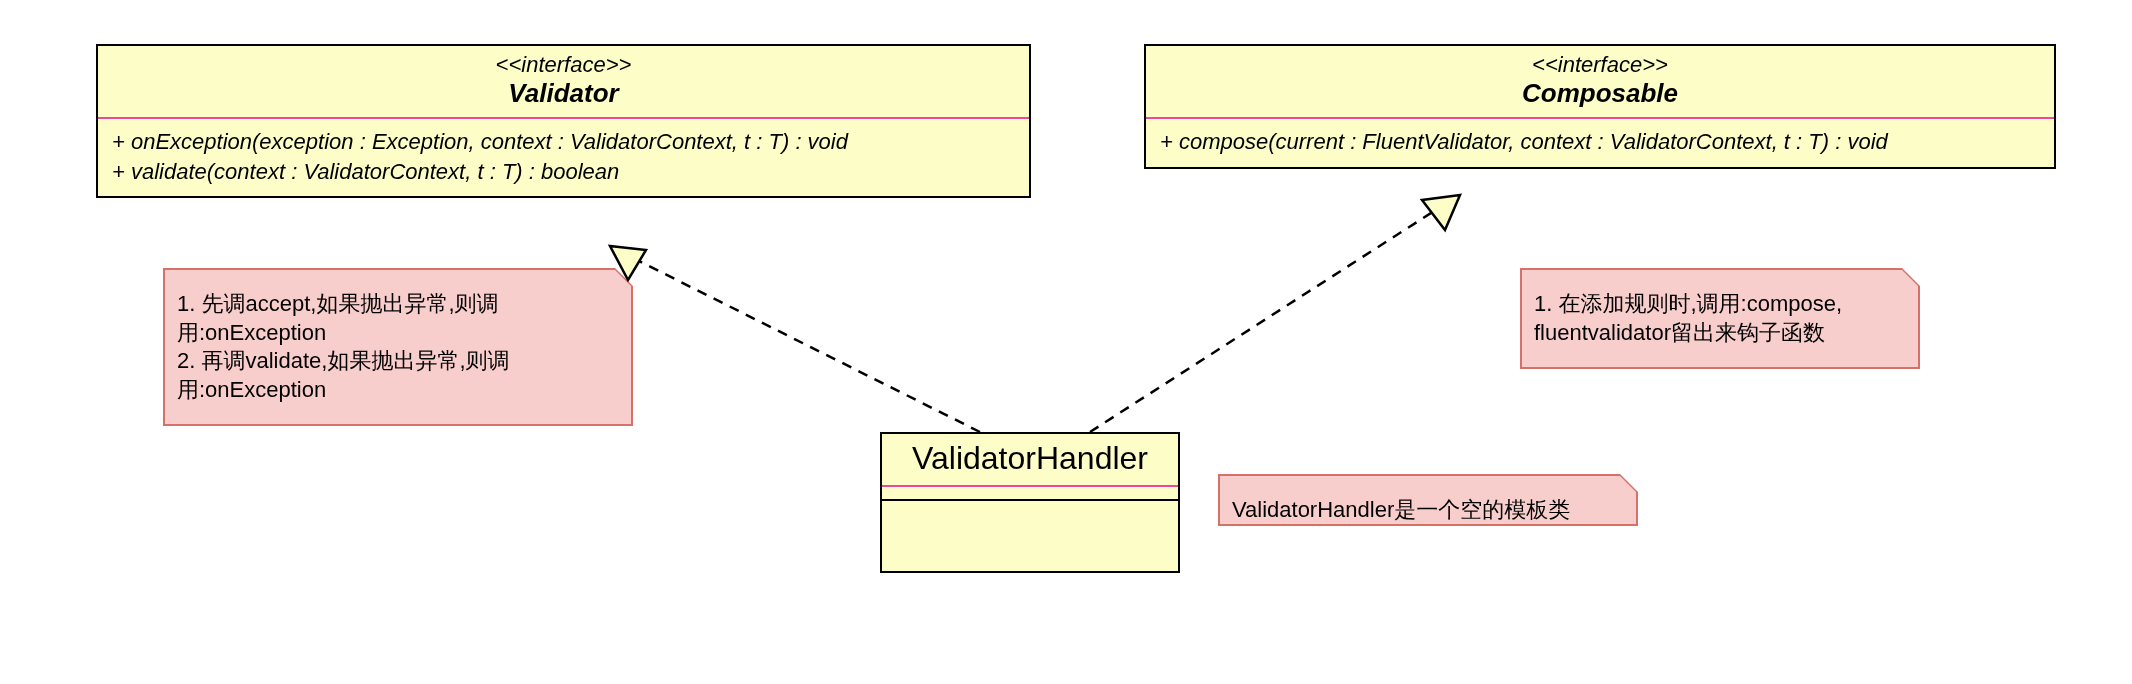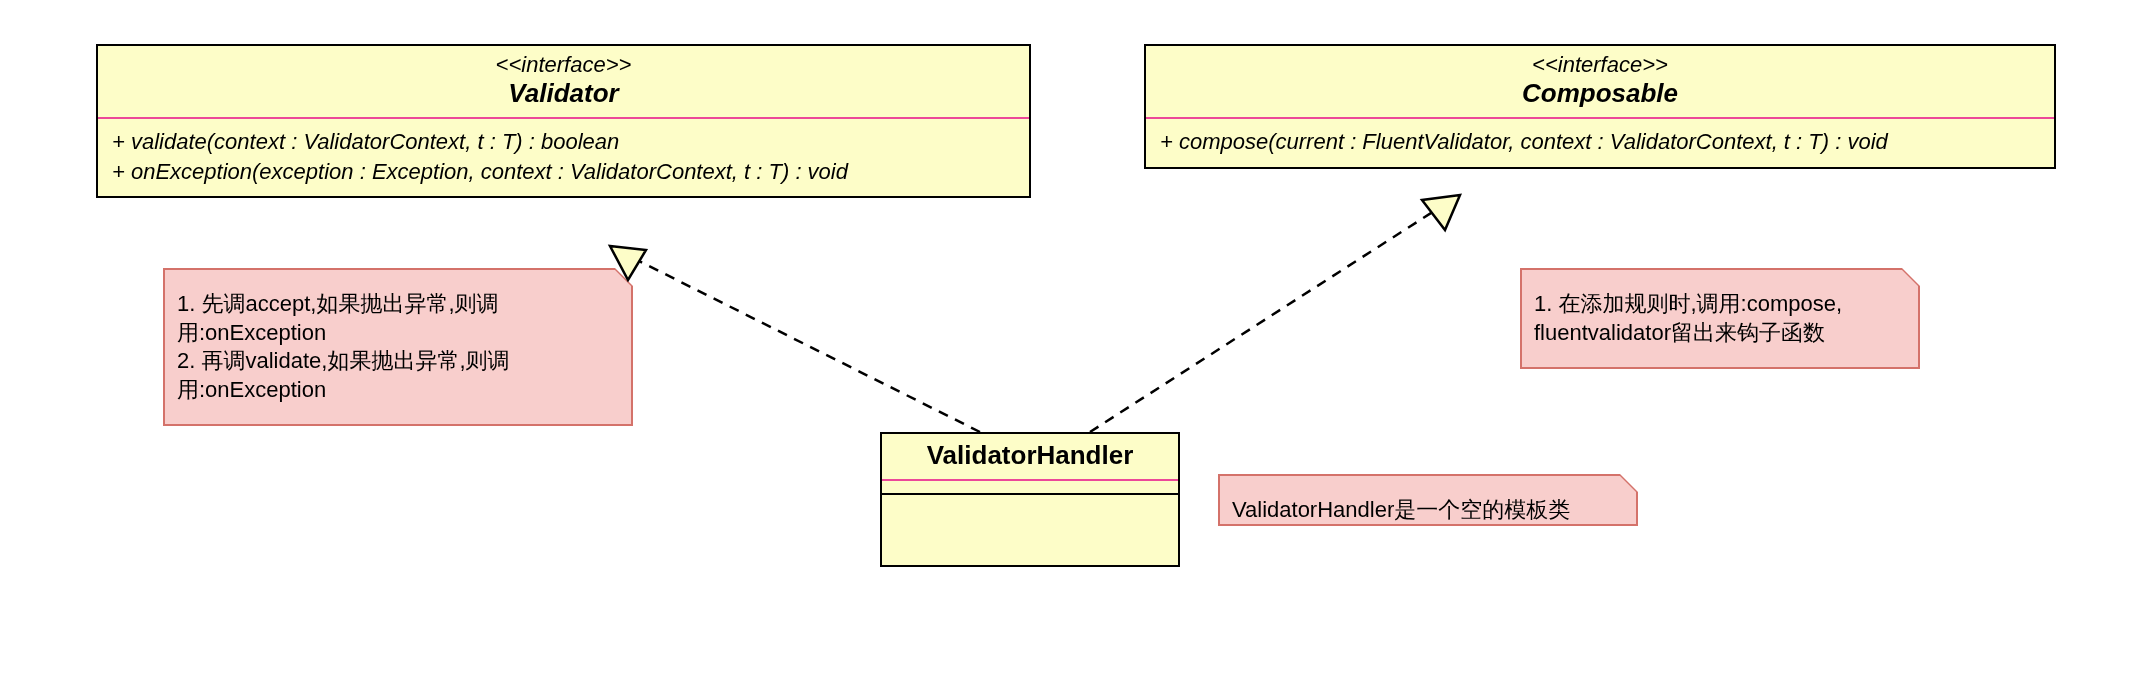--- a/index.html
+++ b/index.html
@@ -23,22 +23,22 @@
   .stereotype {
     font-size: 22px;
     font-style: italic;
   }
   .classname {
     font-size: 26px;
     font-weight: bold;
     font-style: italic;
   }
   .classname-concrete {
-    font-size: 26px;
-    font-weight: bold;
+    font-size: 32px;
+    font-weight: normal;
   }
   .uml-methods {
     padding: 8px 14px 10px 14px;
     font-size: 22px;
     font-style: italic;
     line-height: 1.35;
   }
   .uml-methods div { white-space: nowrap; }
   .uml-empty-section {
     border-bottom: 2px solid #000;
@@ -83,22 +83,22 @@
 </style>
 </head>
 <body>
 
 <div class="uml-box" style="left:96px; top:44px; width:935px;">
   <div class="uml-header">
     <div class="stereotype">&lt;&lt;interface&gt;&gt;</div>
     <div class="classname">Validator</div>
   </div>
   <div class="uml-methods">
+    <div>+ onException(exception : Exception, context : ValidatorContext, t : T) : void</div>
     <div>+ validate(context : ValidatorContext, t : T) : boolean</div>
-    <div>+ onException(exception : Exception, context : ValidatorContext, t : T) : void</div>
   </div>
 </div>
 
 <div class="uml-box" style="left:1144px; top:44px; width:912px;">
   <div class="uml-header">
     <div class="stereotype">&lt;&lt;interface&gt;&gt;</div>
     <div class="classname">Composable</div>
   </div>
   <div class="uml-methods">
     <div>+ compose(current : FluentValidator, context : ValidatorContext, t : T) : void</div>

